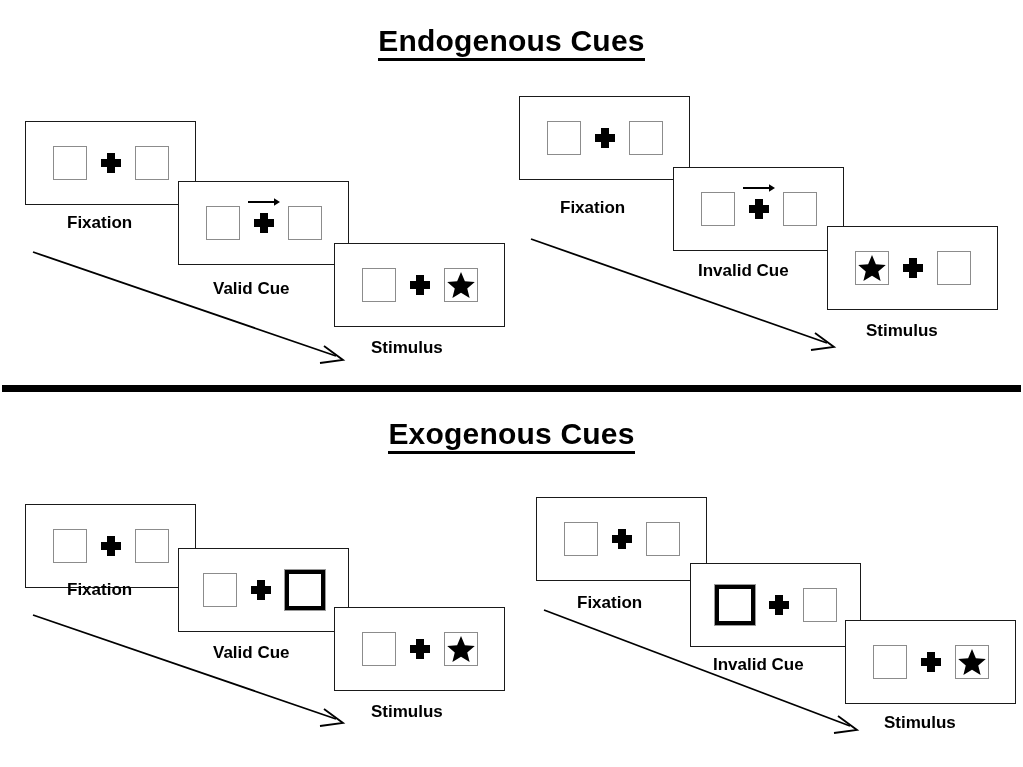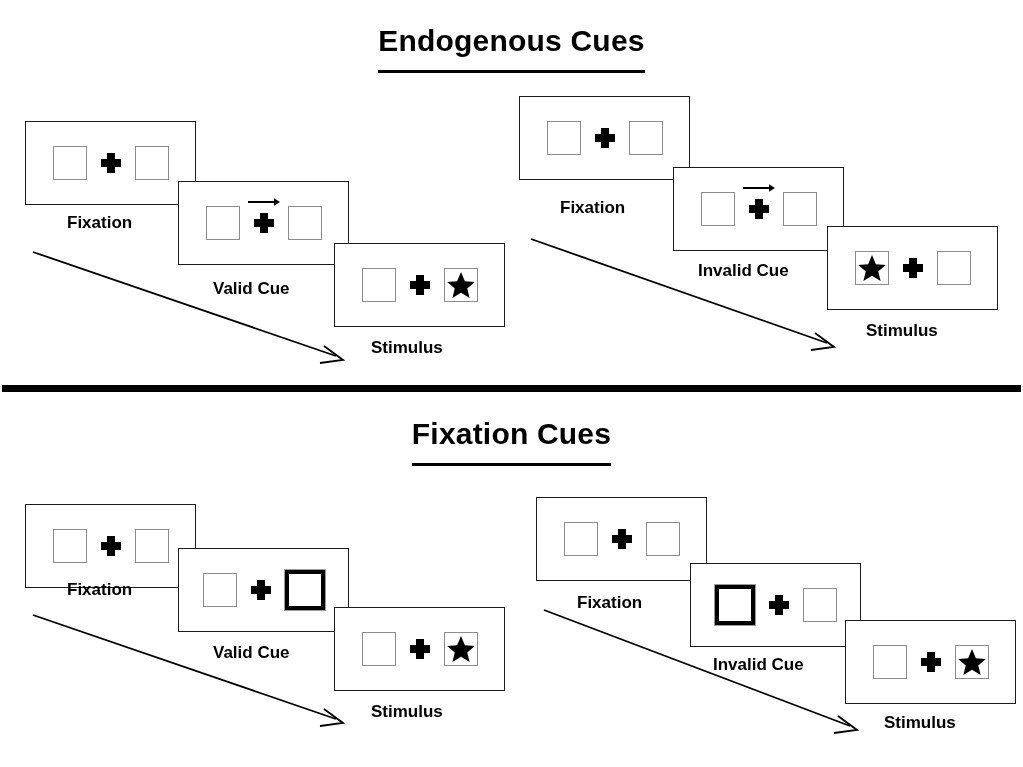--- a/index.html
+++ b/index.html
@@ -28,21 +28,21 @@
     position: absolute;
     width: 100%;
     text-align: center;
     font-size: 30px;
     font-weight: bold;
     color: #000000;
     letter-spacing: 0.2px;
   }
   .section-title span {
     border-bottom: 3px solid #000000;
-    padding-bottom: 13px;
+    padding-bottom: 1px;
   }
   #title-endogenous { top: 24px; }
   #title-exogenous  { top: 417px; }
 
   
   .divider {
     position: absolute;
     left: 2px;
     width: 1019px;
     height: 7px;
@@ -236,21 +236,21 @@
   <div class="caption" style="left:866px; top:321px;">Stimulus</div>
 
   <svg class="seq-arrow" style="left:527px; top:233px; width:320px; height:125px;" viewBox="0 0 320 125">
     <line x1="4" y1="6" x2="300" y2="110" stroke="#000" stroke-width="1.8"></line>
     <polyline points="288,100 307,114 284,117" fill="none" stroke="#000" stroke-width="1.8"></polyline>
   </svg>
 
   <div class="divider"></div>
 
   <div class="section-title" id="title-exogenous">
-    <span>Fixation Cues</span>
+    <span>Exogenous Cues</span>
   </div>
 
   <div class="card" style="left:25px; top:504px; width:171px; height:84px;">
     <div class="card-inner">
       <div class="box"></div>
       <div class="plus"></div>
       <div class="box"></div>
     </div>
   </div>
   <div class="caption" style="left:67px; top:580px;">Fixation</div>

